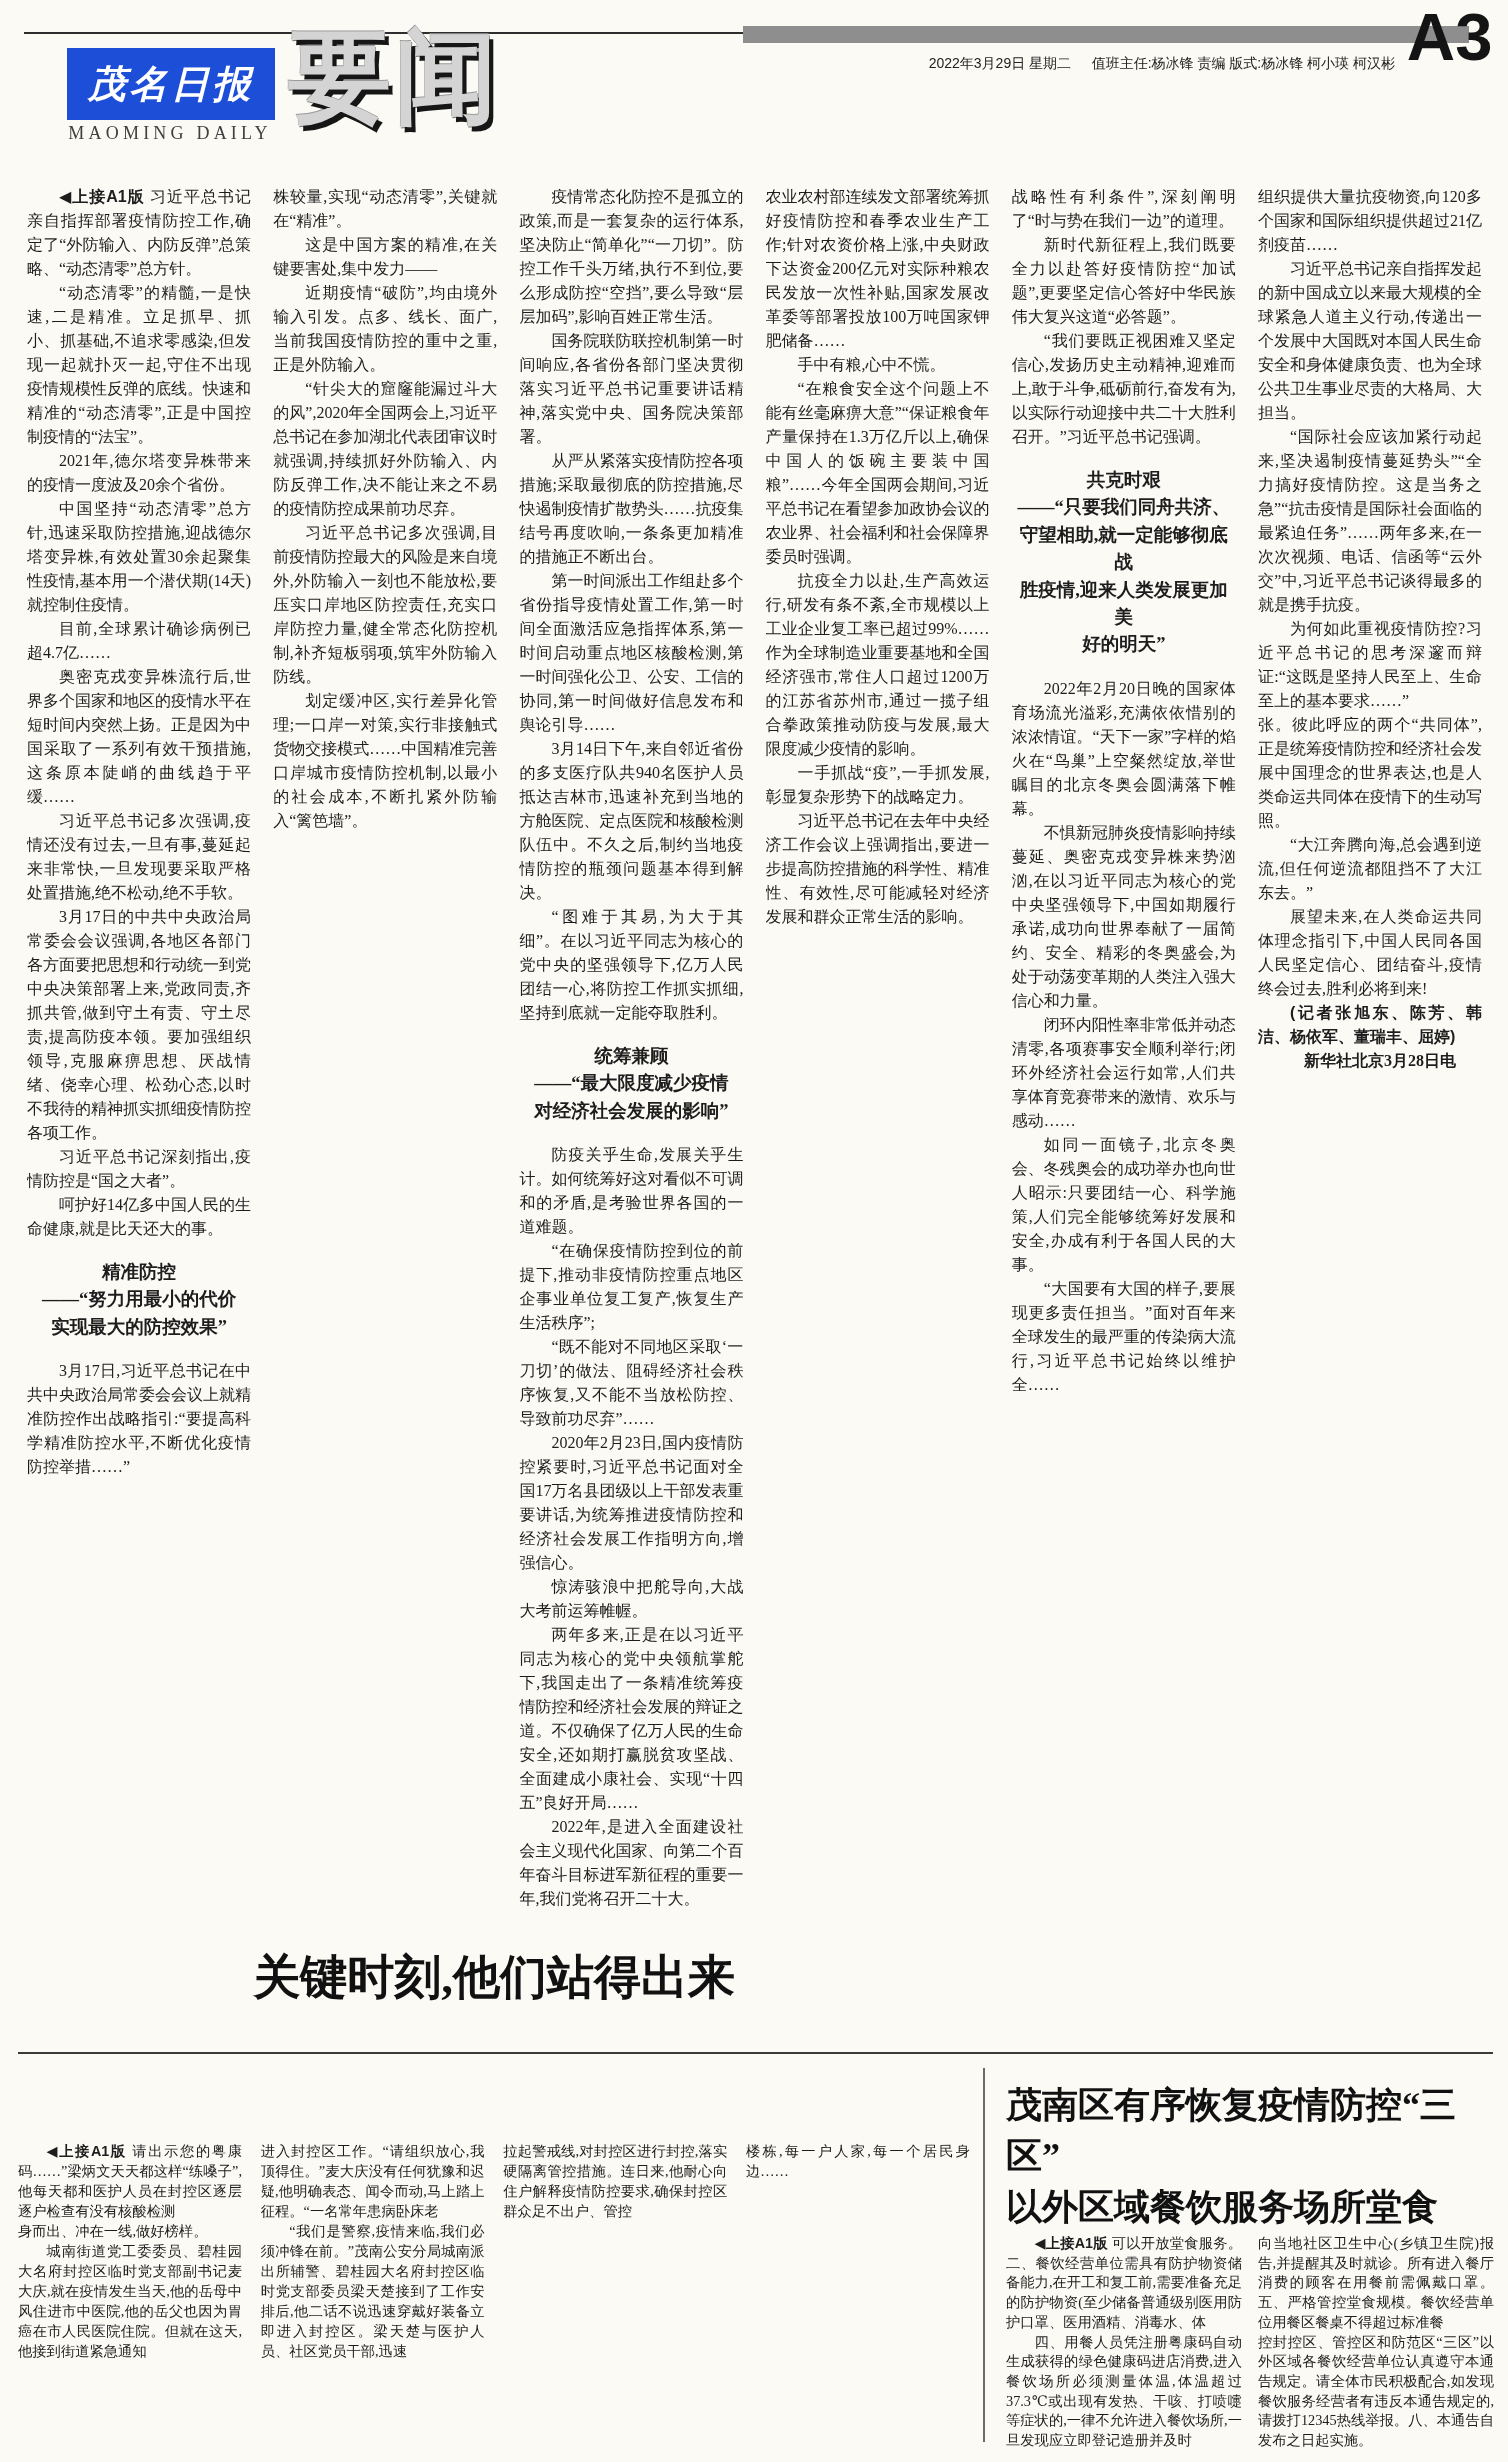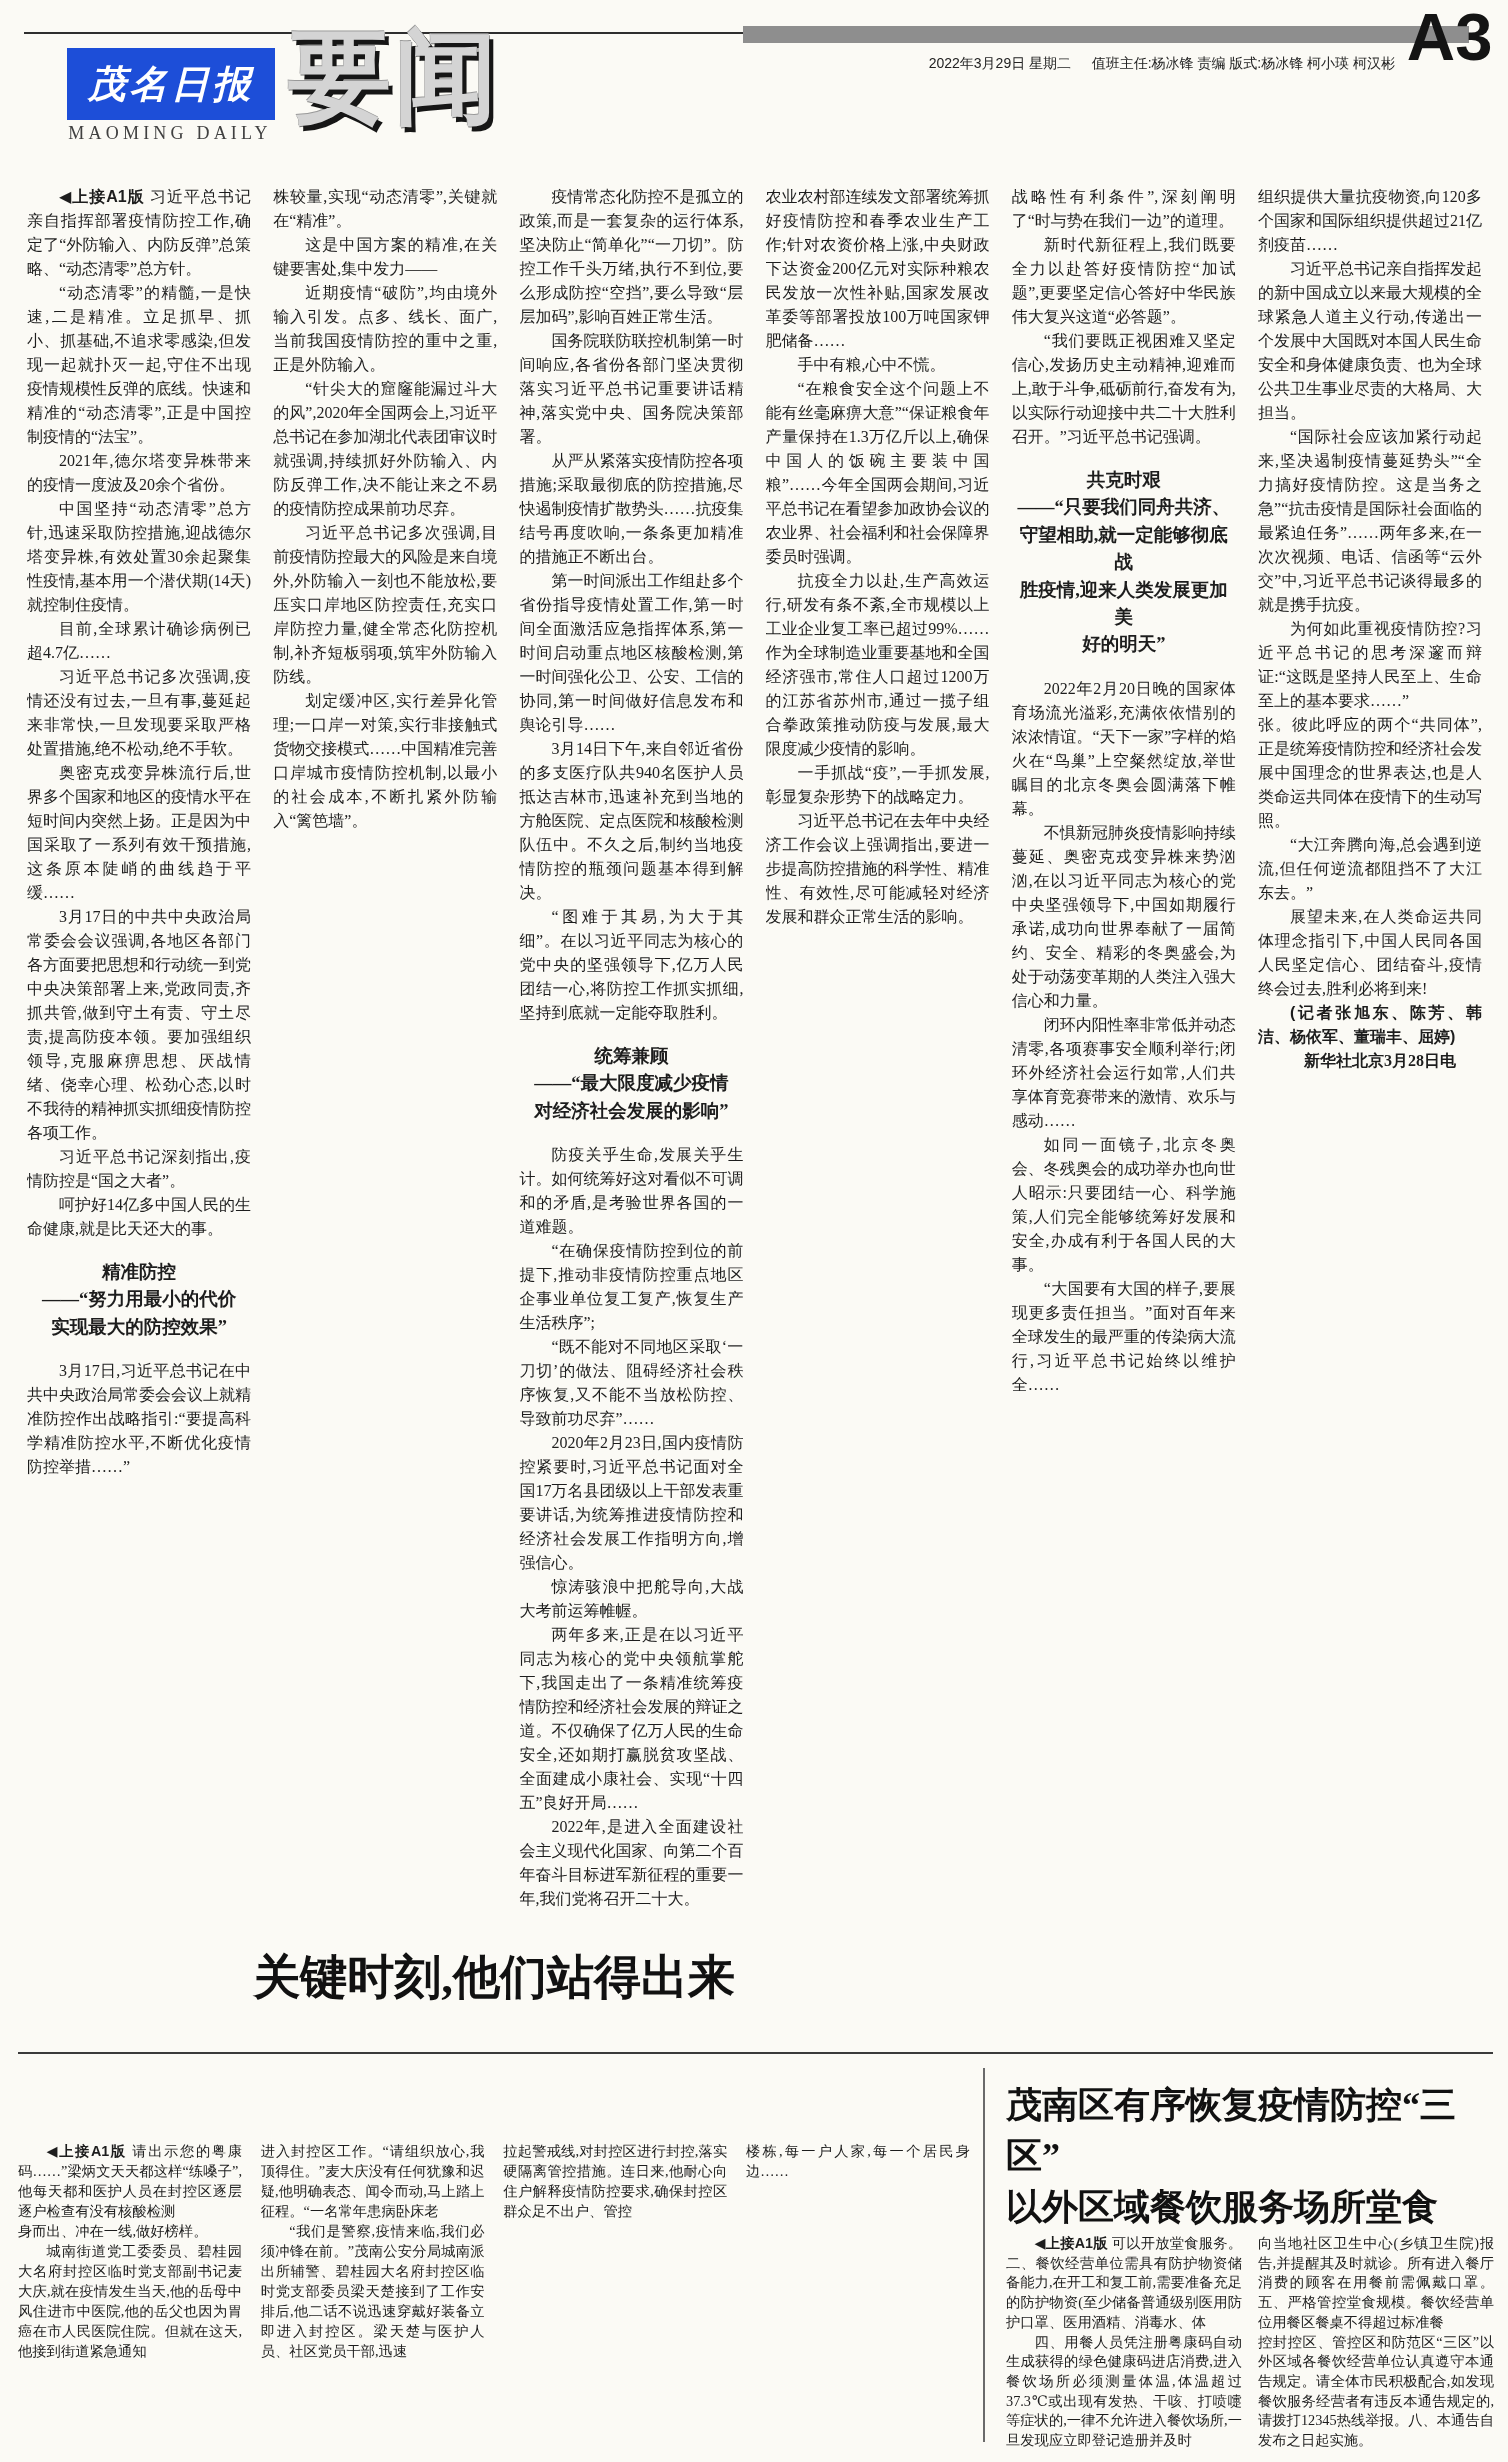--- a/index.html
+++ b/index.html
@@ -63,22 +63,22 @@
   <div class="masten">MAOMING DAILY</div>
   <div class="sectiontitle">要闻</div>
 
   <div class="main-cols">
       <div class="col">
         <p class="p"><span class="leadin">◀上接A1版 </span>习近平总书记亲自指挥部署疫情防控工作,确定了“外防输入、内防反弹”总策略、“动态清零”总方针。</p>
         <p class="p">“动态清零”的精髓,一是快速,二是精准。立足抓早、抓小、抓基础,不追求零感染,但发现一起就扑灭一起,守住不出现疫情规模性反弹的底线。快速和精准的“动态清零”,正是中国控制疫情的“法宝”。</p>
         <p class="p">2021年,德尔塔变异株带来的疫情一度波及20余个省份。</p>
         <p class="p">中国坚持“动态清零”总方针,迅速采取防控措施,迎战德尔塔变异株,有效处置30余起聚集性疫情,基本用一个潜伏期(14天)就控制住疫情。</p>
         <p class="p">目前,全球累计确诊病例已超4.7亿……</p>
+        <p class="p">奥密克戎变异株流行后,世界多个国家和地区的疫情水平在短时间内突然上扬。正是因为中国采取了一系列有效干预措施,这条原本陡峭的曲线趋于平缓……</p>
         <p class="p">习近平总书记多次强调,疫情还没有过去,一旦有事,蔓延起来非常快,一旦发现要采取严格处置措施,绝不松动,绝不手软。</p>
-        <p class="p">奥密克戎变异株流行后,世界多个国家和地区的疫情水平在短时间内突然上扬。正是因为中国采取了一系列有效干预措施,这条原本陡峭的曲线趋于平缓……</p>
         <p class="p">3月17日的中共中央政治局常委会会议强调,各地区各部门各方面要把思想和行动统一到党中央决策部署上来,党政同责,齐抓共管,做到守土有责、守土尽责,提高防疫本领。要加强组织领导,克服麻痹思想、厌战情绪、侥幸心理、松劲心态,以时不我待的精神抓实抓细疫情防控各项工作。</p>
         <p class="p">习近平总书记深刻指出,疫情防控是“国之大者”。</p>
         <p class="p">呵护好14亿多中国人民的生命健康,就是比天还大的事。</p>
         <div class="subhead">
           <div>精准防控</div>
           <div>——“努力用最小的代价</div>
           <div>实现最大的防控效果”</div>
         </div>
         <p class="p">3月17日,习近平总书记在中共中央政治局常委会会议上就精准防控作出战略指引:“要提高科学精准防控水平,不断优化疫情防控举措……”</p>
       </div>

